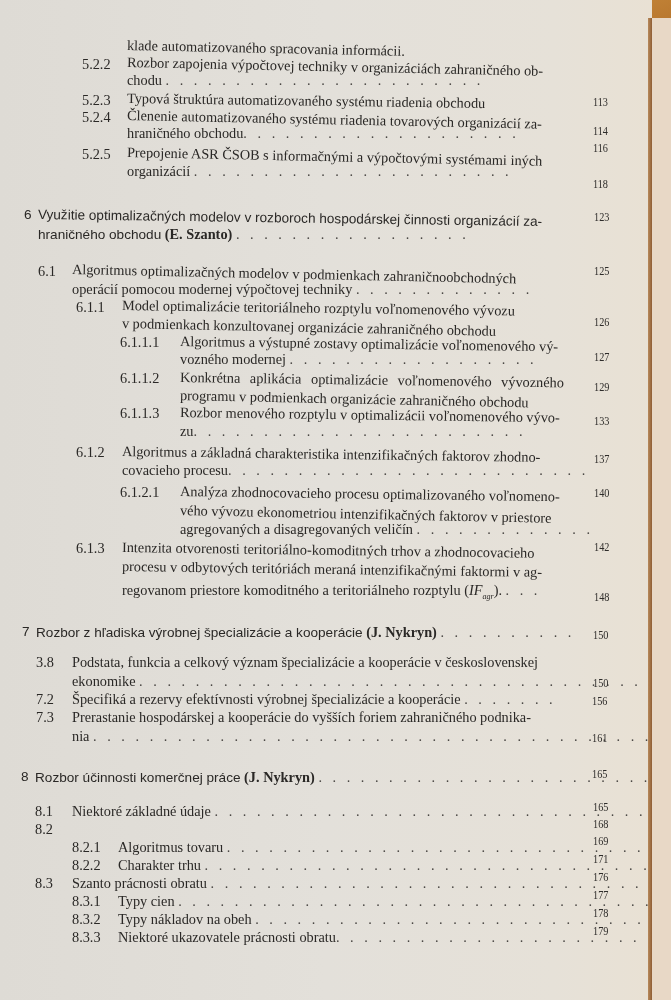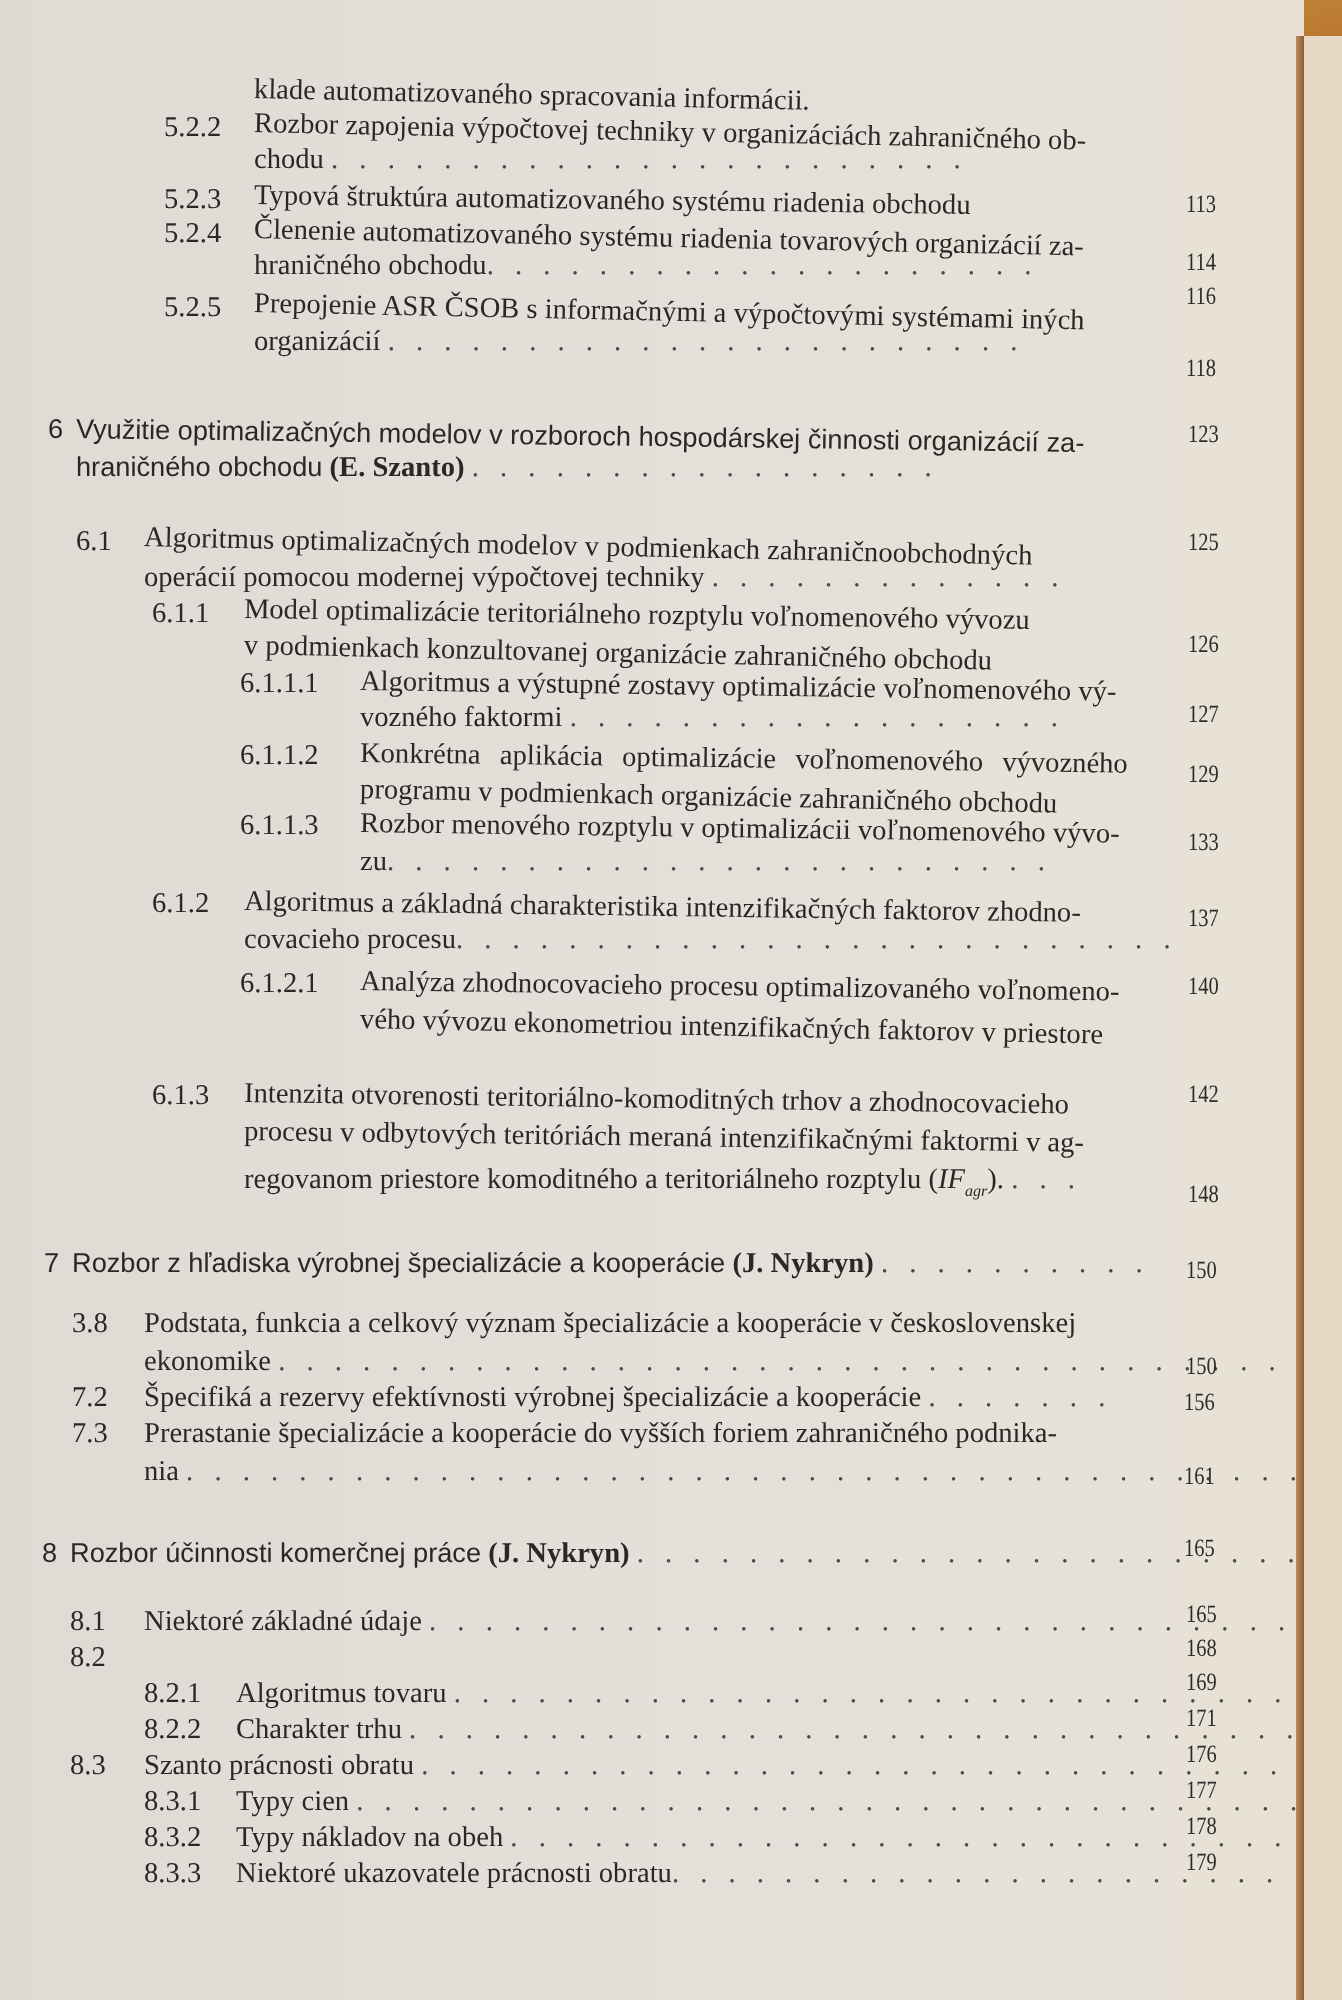--- a/index.html
+++ b/index.html
@@ -77,41 +77,42 @@
   <div class="line" style="left:72px;top:281px"><span>operácií pomocou modernej výpočtovej techniky</span> <span class="dots">. . . . . . . . . . . . .</span></div>
   <div class="pg" style="left:594px;top:264px">125</div>
 
   <div class="line" style="left:76px;top:299px">6.1.1</div>
   <div class="line tilt2" style="left:122px;top:297px">Model optimalizácie teritoriálneho rozptylu voľnomenového vývozu</div>
   <div class="line tilt1" style="left:122px;top:315px">v podmienkach konzultovanej organizácie zahraničného obchodu</div>
   <div class="pg" style="left:594px;top:315px">126</div>
 
   <div class="line" style="left:120px;top:334px">6.1.1.1</div>
   <div class="line tilt2" style="left:180px;top:333px">Algoritmus a výstupné zostavy optimalizácie voľnomenového vý-</div>
-  <div class="line" style="left:180px;top:351px"><span>vozného faktormi</span> <span class="dots">. . . . . . . . . . . . . . . . . .</span></div>
+  <div class="line" style="left:180px;top:351px"><span>vozného modernej</span> <span class="dots">. . . . . . . . . . . . . . . . . .</span></div>
   <div class="pg" style="left:594px;top:350px">127</div>
 
   <div class="line" style="left:120px;top:370px">6.1.1.2</div>
   <div class="line tilt2" style="left:180px;top:369px;word-spacing:6px">Konkrétna aplikácia optimalizácie voľnomenového vývozného</div>
   <div class="line tilt1" style="left:180px;top:387px">programu v podmienkach organizácie zahraničného obchodu</div>
   <div class="pg" style="left:594px;top:380px">129</div>
 
   <div class="line" style="left:120px;top:405px">6.1.1.3</div>
   <div class="line tilt2" style="left:180px;top:404px">Rozbor menového rozptylu v optimalizácii voľnomenového vývo-</div>
   <div class="line" style="left:180px;top:423px"><span>zu</span><span class="dots">. . . . . . . . . . . . . . . . . . . . . . . .</span></div>
   <div class="pg" style="left:594px;top:414px">133</div>
 
   <div class="line" style="left:76px;top:444px">6.1.2</div>
   <div class="line tilt2" style="left:122px;top:443px">Algoritmus a základná charakteristika intenzifikačných faktorov zhodno-</div>
   <div class="line" style="left:122px;top:462px"><span>covacieho procesu</span><span class="dots">. . . . . . . . . . . . . . . . . . . . . . . . . .</span></div>
   <div class="pg" style="left:594px;top:452px">137</div>
 
   <div class="line" style="left:120px;top:484px">6.1.2.1</div>
   <div class="line tilt2" style="left:180px;top:483px">Analýza zhodnocovacieho procesu optimalizovaného voľnomeno-</div>
   <div class="line tilt1" style="left:180px;top:502px">vého vývozu ekonometriou intenzifikačných faktorov v priestore</div>
+  <div class="line" style="left:180px;top:521px"><span>agregovaných a disagregovaných veličín</span> <span class="dots">. . . . . . . . . . . . .</span></div>
   <div class="pg" style="left:594px;top:486px">140</div>
 
   <div class="line" style="left:76px;top:540px">6.1.3</div>
   <div class="line tilt2" style="left:122px;top:539px">Intenzita otvorenosti teritoriálno-komoditných trhov a zhodnocovacieho</div>
   <div class="line tilt2" style="left:122px;top:558px">procesu v odbytových teritóriách meraná intenzifikačnými faktormi v ag-</div>
   <div class="line" style="left:122px;top:582px"><span>regovanom priestore komoditného a teritoriálneho rozptylu</span> (<i>IF</i><sub>agr</sub>). <span class="dots">. . .</span></div>
   <div class="pg" style="left:594px;top:540px">142</div>
   <div class="pg" style="left:594px;top:590px">148</div>
 
   <div class="line sans" style="left:22px;top:624px">7</div>
@@ -121,21 +122,21 @@
   <div class="line" style="left:36px;top:654px">3.8</div>
   <div class="line" style="left:72px;top:654px"><span>Podstata, funkcia a celkový význam špecializácie a kooperácie v československej</span></div>
   <div class="line" style="left:72px;top:673px"><span>ekonomike</span> <span class="dots">. . . . . . . . . . . . . . . . . . . . . . . . . . . . . . . . . . . . . . . . . . . .</span></div>
   <div class="pg" style="left:593px;top:676px">150</div>
 
   <div class="line" style="left:36px;top:691px">7.2</div>
   <div class="line" style="left:72px;top:691px"><span>Špecifiká a rezervy efektívnosti výrobnej špecializácie a kooperácie</span> <span class="dots">. . . . . . .</span></div>
   <div class="pg" style="left:592px;top:694px">156</div>
 
   <div class="line" style="left:36px;top:709px">7.3</div>
-  <div class="line" style="left:72px;top:709px"><span>Prerastanie špecializácie a kooperácie do vyšších foriem zahraničného podnika-</span></div>
+  <div class="line" style="left:72px;top:709px"><span>Prerastanie hospodárskej a kooperácie do vyšších foriem zahraničného podnika-</span></div>
   <div class="line" style="left:72px;top:728px"><span>nia</span> <span class="dots">. . . . . . . . . . . . . . . . . . . . . . . . . . . . . . . . . . . . . . . . . . . . . .</span></div>
   <div class="pg" style="left:592px;top:731px">161</div>
 
   <div class="line sans" style="left:21px;top:769px">8</div>
   <div class="line" style="left:35px;top:769px"><span class="sans">Rozbor účinnosti komerčnej práce</span> <span class="bold">(J. Nykryn)</span> <span class="dots">. . . . . . . . . . . . . . . . . . . . . . . . .</span></div>
   <div class="pg" style="left:592px;top:767px">165</div>
 
   <div class="line" style="left:35px;top:803px">8.1</div>
   <div class="line" style="left:72px;top:803px"><span>Niektoré základné údaje</span> <span class="dots">. . . . . . . . . . . . . . . . . . . . . . . . . . . . . . . . . .</span></div>
   <div class="pg" style="left:593px;top:800px">165</div>

